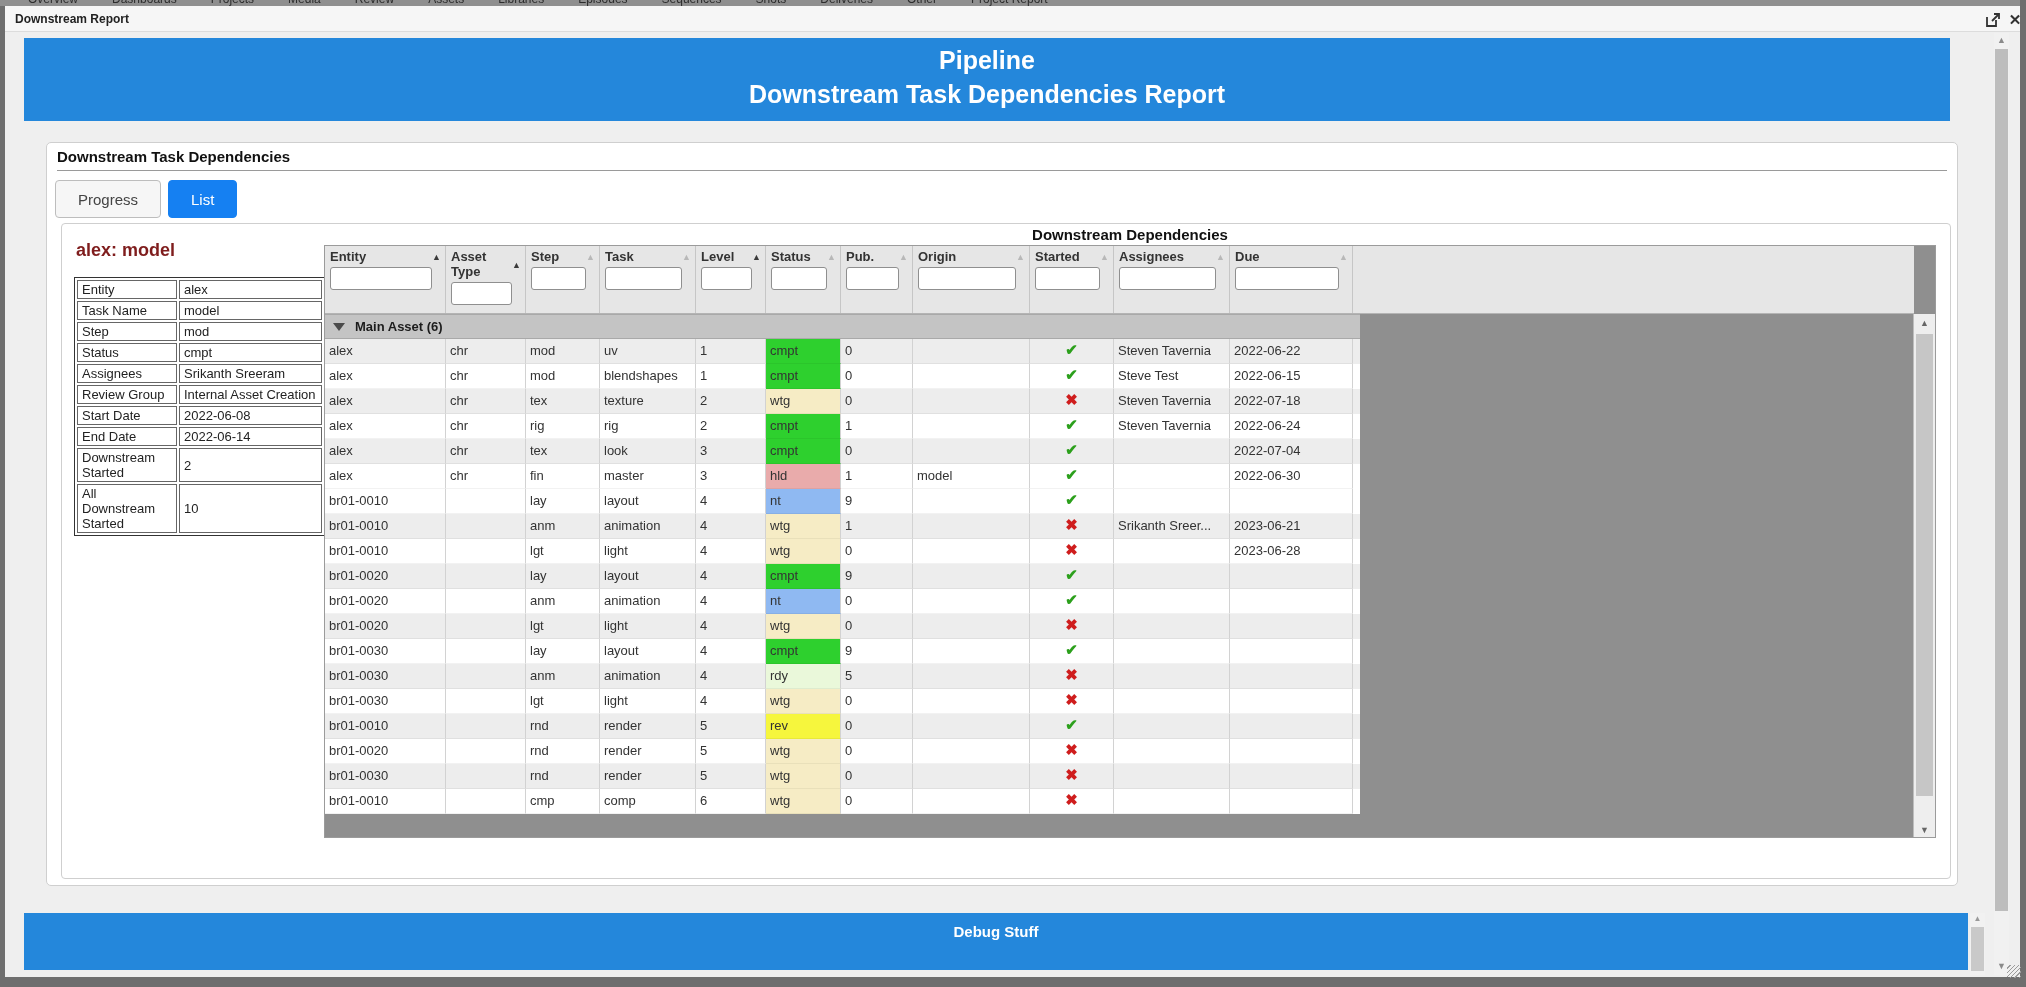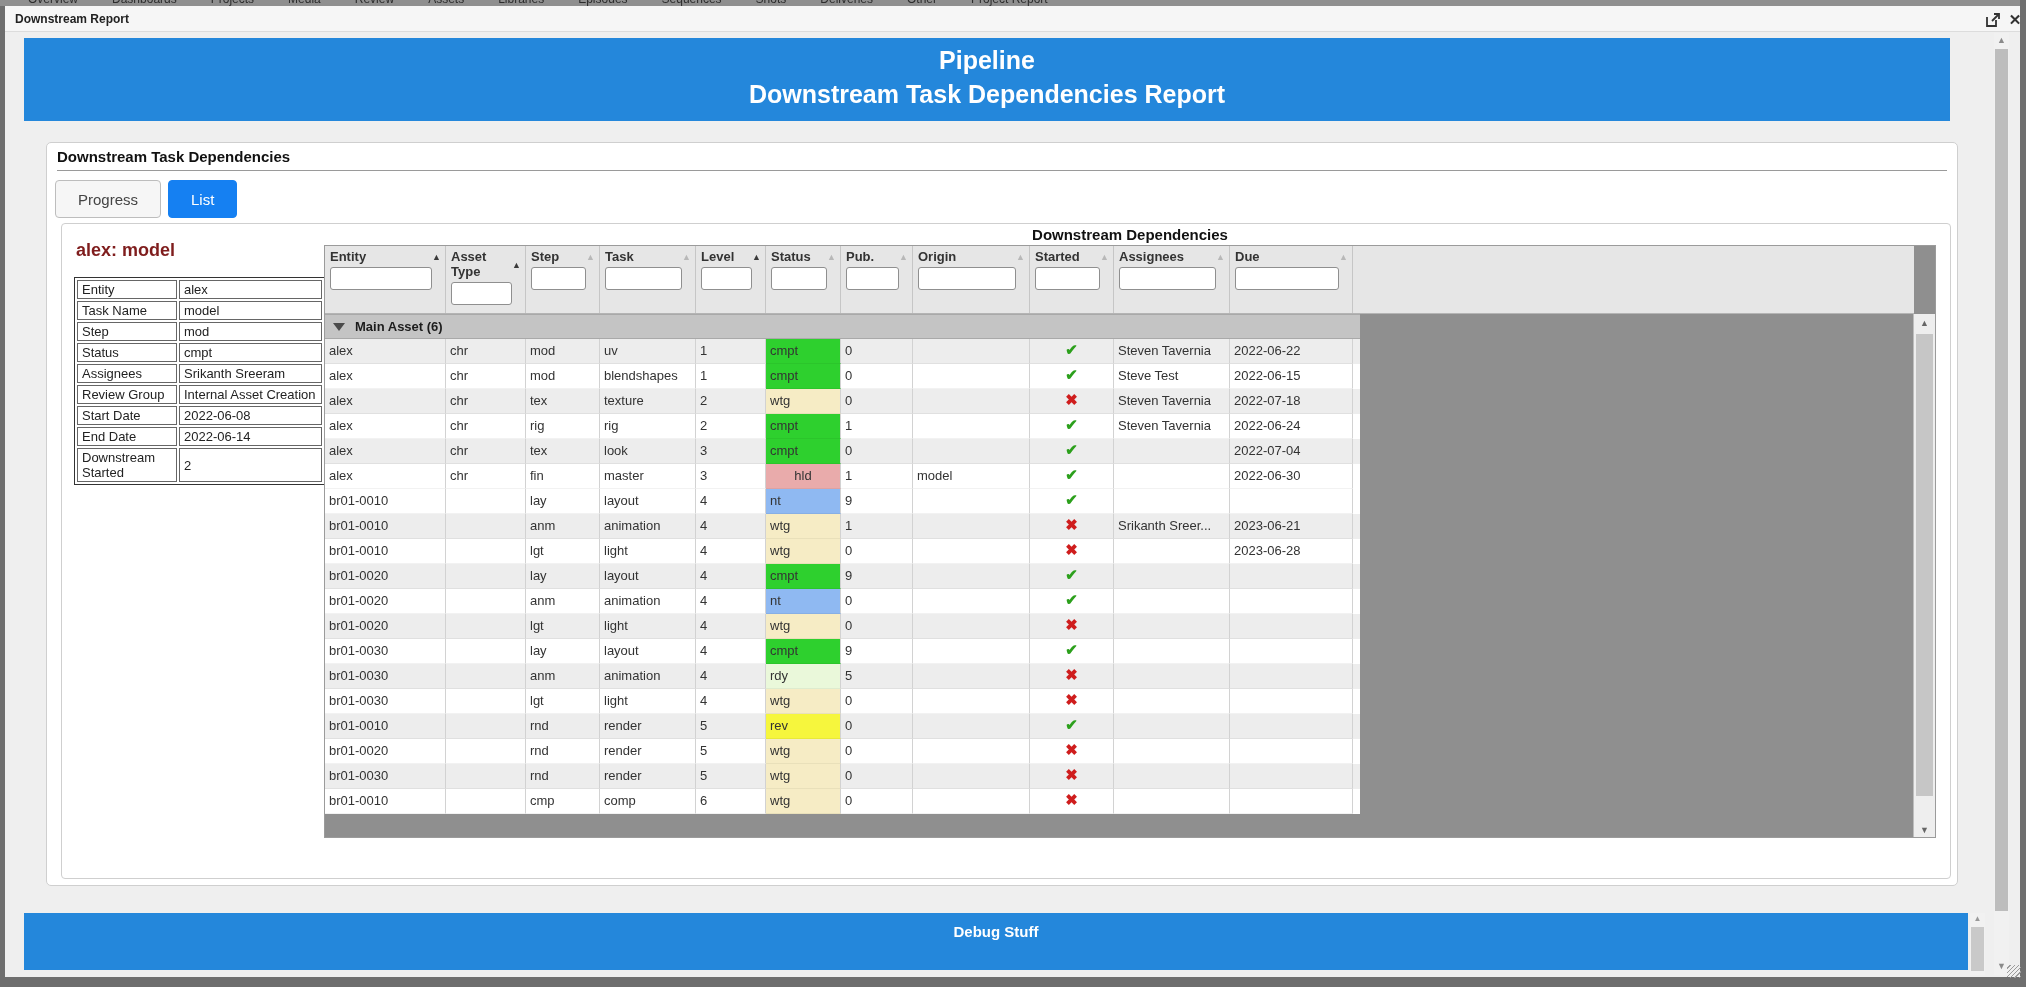--- a/index.html
+++ b/index.html
@@ -165,20 +165,24 @@
                 <td class="dv">2022-06-08</td>
               </tr>
               <tr>
                 <td class="dl">End Date</td>
                 <td class="dv">2022-06-14</td>
               </tr>
               <tr>
                 <td class="dl">Downstream Started</td>
                 <td class="dv">2</td>
               </tr>
+              <tr>
+                <td class="dl">All Downstream Started</td>
+                <td class="dv">10</td>
+              </tr>
             </tbody>
         </table>
       </div>
 
       <div class="grid-wrap">
         <div class="grid-title">Downstream Dependencies</div>
         <div class="grid-box">
           <div class="grid-header" id="grid-header">
               <div class="gh-cell" style="width: 121px;">
                 <span class="gh-label">Entity</span>
@@ -305,21 +309,21 @@
                 <div class="gcell center" style="width: 84px;"><span class="check">✔</span></div>
                 <div class="gcell" style="width: 116px;"></div>
                 <div class="gcell" style="width: 123px;">2022-07-04</div>
               </div>
               <div class="grow" style="background: rgb(255, 255, 255);">
                 <div class="gcell" style="width: 121px;">alex</div>
                 <div class="gcell" style="width: 80px;">chr</div>
                 <div class="gcell" style="width: 74px;">fin</div>
                 <div class="gcell" style="width: 96px;">master</div>
                 <div class="gcell" style="width: 70px;">3</div>
-                <div class="gcell" style="width: 75px; background: rgb(233, 171, 171); text-align: center;">hld</div>
+                <div class="gcell" style="width: 75px; background: rgb(233, 171, 171);">hld</div>
                 <div class="gcell" style="width: 72px;">1</div>
                 <div class="gcell" style="width: 117px;">model</div>
                 <div class="gcell center" style="width: 84px;"><span class="check">✔</span></div>
                 <div class="gcell" style="width: 116px;"></div>
                 <div class="gcell" style="width: 123px;">2022-06-30</div>
               </div>
               <div class="grow" style="background: rgb(255, 255, 255);">
                 <div class="gcell" style="width: 121px;">br01-0010</div>
                 <div class="gcell" style="width: 80px;"></div>
                 <div class="gcell" style="width: 74px;">lay</div>

